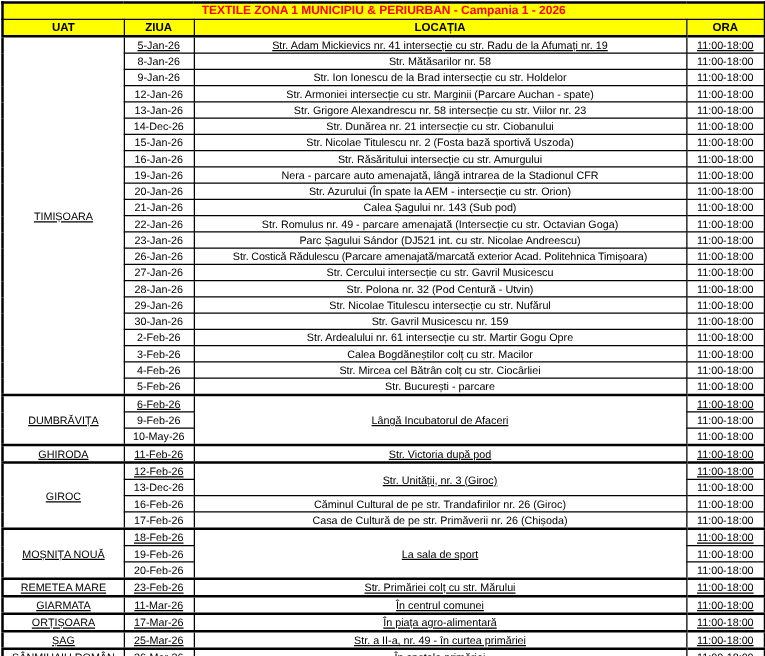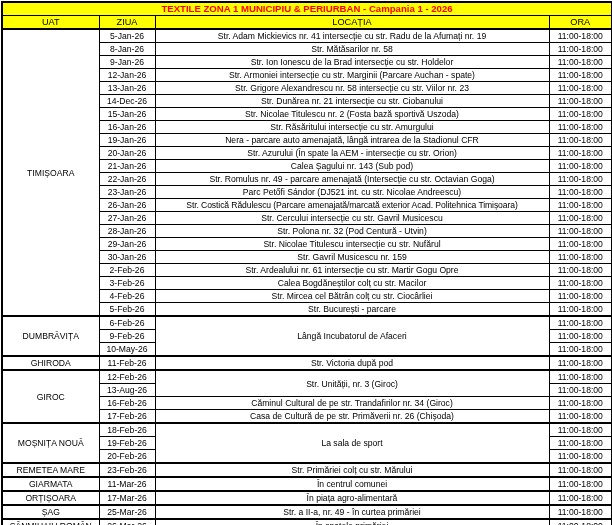--- a/index.html
+++ b/index.html
@@ -36,25 +36,25 @@
   }
   .title-cell {
     background: #ffff00 !important;
     color: #ff0000 !important;
     font-weight: bold;
     font-size: 9.6px !important;
     border-bottom: 1px solid #000;
   }
   thead th.col-head {
     background: #ffff00;
-    font-weight: normal;
+    font-weight: bold;
     font-size: 9.2px;
     border-bottom: 2px solid #000;
   }
-  tbody tr.group-start td { border-top: 2px solid #000; }
+  tbody tr.group-start td { border-top: 2px solid #000; text-decoration: underline; }
   td.uat-cell  { font-size: 8.8px; border-left: 2px solid #000; border-right: 2px solid #000; }
   td.time-cell { border-right: 2px solid #000; font-size: 8.6px; }
   td.date-cell { font-size: 8.6px; }
   td.loc-cell  { font-size: 8.6px; }
   td.loc-small { font-size: 7.6px; letter-spacing: -0.1px; margin-top: 16px; }
 </style>
 </head>
 <body>
 
 <div id="sheet">
@@ -133,21 +133,21 @@
           <td class="loc-cell">Calea Șagului nr. 143 (Sub pod)</td>
           <td class="time-cell">11:00-18:00</td>
         </tr>
         <tr>
           <td class="date-cell">22-Jan-26</td>
           <td class="loc-cell">Str. Romulus nr. 49 - parcare amenajată (Intersecție cu str. Octavian Goga)</td>
           <td class="time-cell">11:00-18:00</td>
         </tr>
         <tr>
           <td class="date-cell">23-Jan-26</td>
-          <td class="loc-cell">Parc Petőfi Sándor (DJ521 int. cu str. Nicolae Andreescu)</td>
+          <td class="loc-cell">Parc Șagului Sándor (DJ521 int. cu str. Nicolae Andreescu)</td>
           <td class="time-cell">11:00-18:00</td>
         </tr>
         <tr>
           <td class="date-cell">26-Jan-26</td>
           <td class="loc-cell loc-small">Str. Costică Rădulescu (Parcare amenajată/marcată exterior Acad. Politehnica Timișoara)</td>
           <td class="time-cell">11:00-18:00</td>
         </tr>
         <tr>
           <td class="date-cell">27-Jan-26</td>
           <td class="loc-cell">Str. Cercului intersecție cu str. Gavril Musicescu</td>
@@ -208,26 +208,26 @@
           <td class="loc-cell">Str. Victoria după pod</td>
           <td class="time-cell">11:00-18:00</td>
         </tr>
         <tr class="group-start">
           <td class="uat-cell" rowspan="4">GIROC</td>
           <td class="date-cell">12-Feb-26</td>
           <td class="loc-cell" rowspan="2">Str. Unității, nr. 3 (Giroc)</td>
           <td class="time-cell">11:00-18:00</td>
         </tr>
         <tr>
-          <td class="date-cell">13-Aug-26</td>
+          <td class="date-cell">13-Dec-26</td>
           <td class="time-cell">11:00-18:00</td>
         </tr>
         <tr>
           <td class="date-cell">16-Feb-26</td>
-          <td class="loc-cell">Căminul Cultural de pe str. Trandafirilor nr. 34 (Giroc)</td>
+          <td class="loc-cell">Căminul Cultural de pe str. Trandafirilor nr. 26 (Giroc)</td>
           <td class="time-cell">11:00-18:00</td>
         </tr>
         <tr>
           <td class="date-cell">17-Feb-26</td>
           <td class="loc-cell">Casa de Cultură de pe str. Primăverii nr. 26 (Chișoda)</td>
           <td class="time-cell">11:00-18:00</td>
         </tr>
         <tr class="group-start">
           <td class="uat-cell" rowspan="3">MOȘNIȚA NOUĂ</td>
           <td class="date-cell">18-Feb-26</td>

